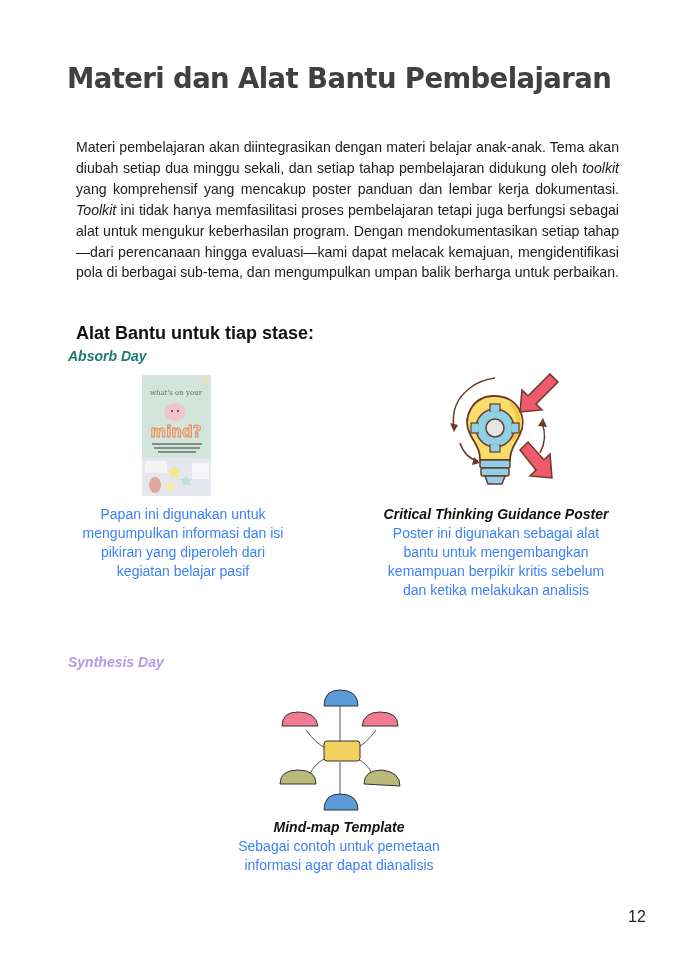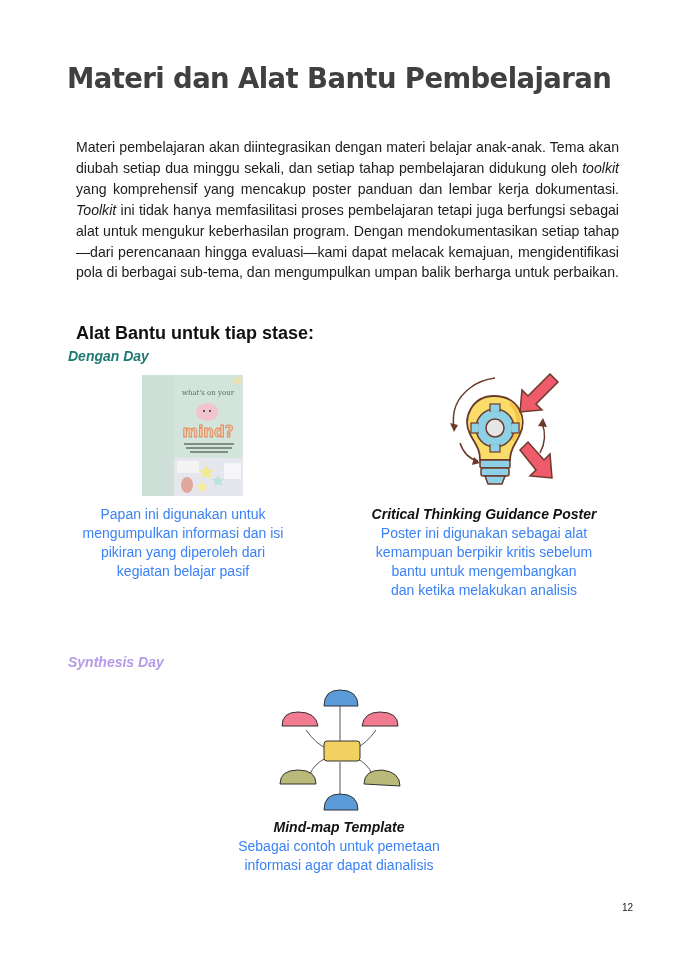--- a/index.html
+++ b/index.html
@@ -13,40 +13,40 @@
   .para em { font-style: italic; }
   .sub-heading { position: absolute; left: 68px; top: 315px; margin: 8px; font-weight: bold;
                  font-size: 18px; color: #111; }
   .stage { position: absolute; left: 68px; margin: 0; font-weight: bold; font-style: italic; font-size: 14px; }
   .stage.absorb { top: 348px; }
   .stage.synth { top: 646px; margin-top: 8px; }
   .card { position: absolute; text-align: center; }
   .card .cap-title { font-weight: bold; font-style: italic; font-size: 14px; line-height: 19px; color: #111; }
   .card .cap-body { font-size: 14px; line-height: 19px; color: #3b82f6; }
   .card-banner { left: 58px; top: 505px; width: 250px; }
-  .card-poster { left: 358px; top: 505px; width: 252px; }
+  .card-poster { left: 370px; top: 505px; width: 252px; }
   .card-mindmap { left: 214px; top: 818px; width: 250px; }
   .banner-img { position: absolute; left: 142px; top: 375px; width: 69px; height: 121px;
-                background: #cfe0d8; overflow: hidden; padding-left: 32px; }
+                background: #cfe0d8; overflow: hidden; }
   .bulb-img { position: absolute; left: 440px; top: 368px; width: 120px; height: 125px; }
   .mindmap-img { position: absolute; left: 276px; top: 686px; width: 128px; height: 126px; }
-  .page-number { position: absolute; left: 612px; top: 892px; font-size: 10px; color: #222; margin: 10px; }
+  .page-number { position: absolute; left: 612px; top: 892px; font-size: 16px; color: #222; margin: 16px; }
 </style>
 </head>
 <body>
 
 <h1 class="title">Materi dan Alat Bantu Pembelajaran</h1>
 
 <p class="para">
   <span>Materi pembelajaran akan diintegrasikan dengan materi belajar anak-anak. Tema akan diubah setiap dua minggu sekali, dan setiap tahap pembelajaran didukung oleh </span><em>toolkit</em><span> yang komprehensif yang mencakup poster panduan dan lembar kerja dokumentasi. </span><em>Toolkit</em><span> ini tidak hanya memfasilitasi proses pembelajaran tetapi juga berfungsi sebagai alat untuk mengukur keberhasilan program. Dengan mendokumentasikan setiap tahap—dari perencanaan hingga evaluasi—kami dapat melacak kemajuan, mengidentifikasi pola di berbagai sub-tema, dan mengumpulkan umpan balik berharga untuk perbaikan.</span>
 </p>
 
 <p class="sub-heading">Alat Bantu untuk tiap stase:</p>
 
-<p class="stage absorb" style="color: rgb(30, 122, 116);">Dengan Day</p>
+<p class="stage absorb" style="color: rgb(30, 122, 116);">Absorb Day</p>
 
 <div class="banner-img">
   <svg width="69" height="121" viewBox="0 0 69 121">
     <rect x="0" y="0" width="69" height="121" fill="#d3e4dc"></rect>
     <rect x="60" y="2" width="7" height="7" fill="#e8e1b8"></rect>
     <text x="34" y="20" text-anchor="middle" font-family="DejaVu Serif, serif" font-size="7" fill="#556b5e">what's on your</text>
     <ellipse cx="33" cy="37" rx="11" ry="9" fill="#f2c4cf"></ellipse>
     <circle cx="30" cy="36" r="1" fill="#333"></circle>
       <circle cx="36" cy="36" r="1" fill="#333"></circle>
     <text x="34" y="62" text-anchor="middle" font-family="DejaVu Sans, sans-serif" font-weight="bold" font-size="15" fill="#f4c7a6" stroke="#d9895e" stroke-width="0.8">mind?</text>
@@ -94,22 +94,22 @@
 <div class="card card-banner">
   <div class="cap-body">Papan ini digunakan untuk</div>
   <div class="cap-body">mengumpulkan informasi dan isi</div>
   <div class="cap-body">pikiran yang diperoleh dari</div>
   <div class="cap-body">kegiatan belajar pasif</div>
 </div>
 
 <div class="card card-poster">
   <div class="cap-title">Critical Thinking Guidance Poster</div>
   <div class="cap-body">Poster ini digunakan sebagai alat</div>
+  <div class="cap-body">bantu untuk mengembangkan</div>
   <div class="cap-body">kemampuan berpikir kritis sebelum</div>
-  <div class="cap-body">bantu untuk mengembangkan</div>
   <div class="cap-body">dan ketika melakukan analisis</div>
 </div>
 
 <p class="stage synth" style="color: rgb(180, 155, 232);">Synthesis Day</p>
 
 <div class="mindmap-img">
   <svg width="128" height="126" viewBox="0 0 128 126">
     <g stroke="#555" stroke-width="1" fill="none">
       <line x1="64" y1="20" x2="64" y2="56"></line>
       <line x1="64" y1="76" x2="64" y2="108"></line>

